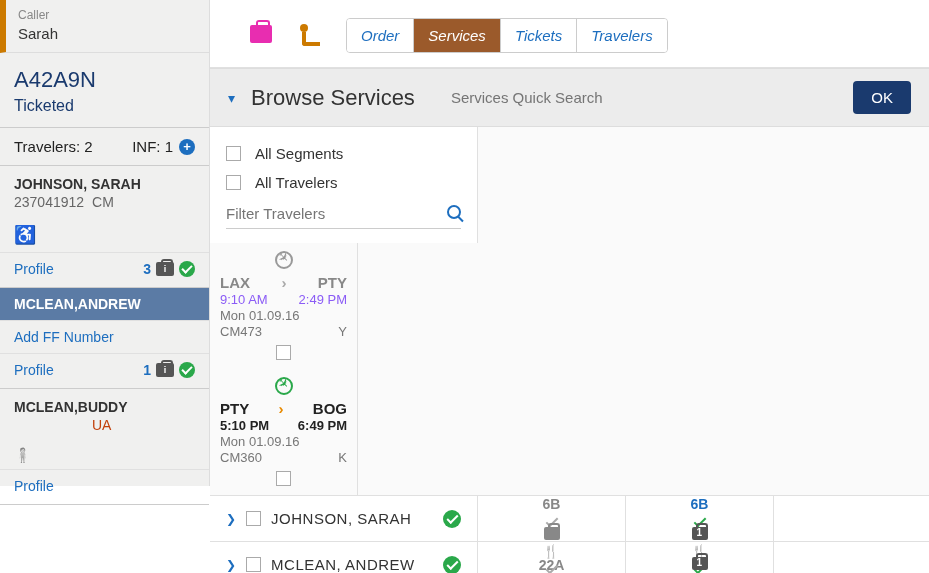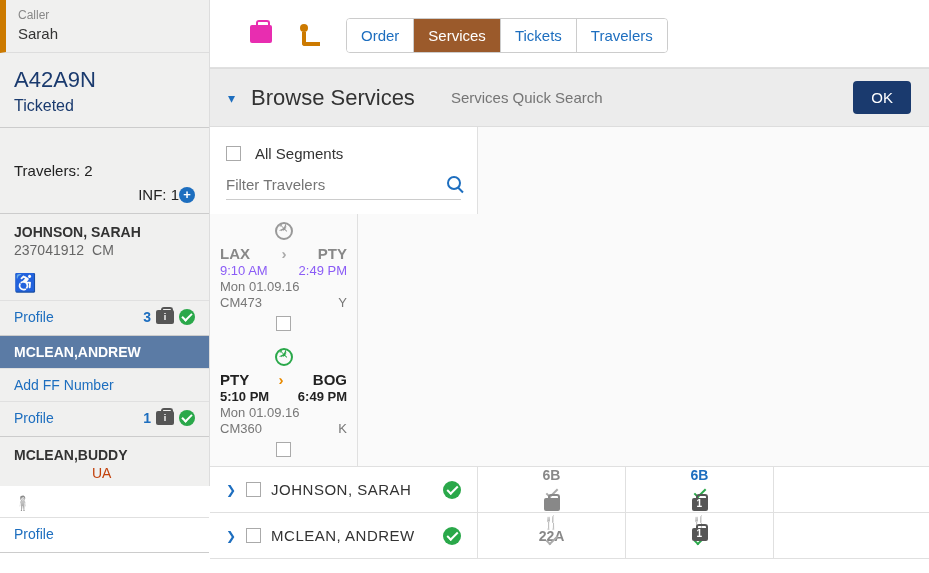--- a/index.html
+++ b/index.html
@@ -8,21 +8,21 @@
 
 
 .sidebar { width: 210px; background: #f0f0ef; border-right: 1px solid #ddd; display: flex; flex-direction: column; }
 .caller-box { padding: 8px 12px 10px; border-bottom: 1px solid #ddd; border-left: 6px solid #cc7a00; }
 .caller-label { font-size: 12px; color: #888; }
 .caller-name { font-size: 15px; margin-top: 3px; color: #333; }
 .pnr-box { padding: 14px 14px 12px; border-bottom: 1px solid #ccc; }
 .pnr-code { font-size: 22px; color: #1a3a6e; font-weight: 500; }
 .pnr-status { font-size: 16px; color: #1a3a6e; margin-top: 4px; }
 .trav-count { display: flex; justify-content: space-between; align-items: center; padding: 10px 14px; border-bottom: 1px solid #ccc; font-size: 15px; color: #222; }
-.inf-row { display: flex; align-items: center; gap: 0; margin-top: 48px; }
+.inf-row { display: flex; align-items: center; gap: 6px; }
 .plus-circle { width: 16px; height: 16px; border-radius: 50%; background: #1d6ebf; color: #fff; font-weight: bold; display: inline-flex; align-items: center; justify-content: center; font-size: 13px; line-height: 1; }
 
 .person-block { border-bottom: 1px solid #ccc; }
 .person-head { padding: 10px 14px 2px; font-weight: 700; font-size: 14px; color: #333; }
 .person-sub { padding: 0 14px 8px; color: #666; font-size: 14px; display: flex; gap: 8px; }
 .wheel-row { padding: 6px 14px; color: #888; }
 .profile-row { display: flex; justify-content: space-between; align-items: center; padding: 8px 14px 10px; border-top: 1px solid #e0e0e0; }
 .link { color: #1d6ebf; font-size: 14px; cursor: pointer; }
 .badge-group { display: flex; align-items: center; gap: 5px; }
 .count-num { color: #1d6ebf; font-weight: 600; font-size: 14px; }
@@ -34,21 +34,21 @@
 .person-active { background: #5b7ba5; color: #fff; padding: 8px 14px; font-weight: 700; font-size: 14px; }
 .sublink { padding: 8px 14px; color: #1d6ebf; font-size: 14px; cursor: pointer; border-top: 1px solid #e0e0e0; }
 .sublink:first-of-type { border-top: none; }
 
 .buddy-sub { padding: 0 14px 8px; color: #c2410c; text-align: left; font-size: 14px; }
 .buddy-sub-inner { padding-left: 78px; }
 .infant-row { padding: 6px 14px; color: #888; }
 
 
 .main { flex: 1; background: #fff; display: flex; flex-direction: column; }
-.topbar { padding: 18px 14px 14px 40px; display: flex; align-items: center; gap: 28px; border-bottom: 1px solid #e0e0e0; }
+.topbar { padding: 18px 14px 14px 40px; display: flex; align-items: center; gap: 28px; border-bottom: 1px solid #e0e0e0; font-style: italic; }
 .top-icon { color: #e82db0; }
 .top-icon.accent { color: #cc7a00; }
 .tabs { display: flex; border: 1px solid #ccc; border-radius: 4px; overflow: hidden; }
 .tab { padding: 8px 14px; font-size: 15px; color: #1d6ebf; background: #fff; border-right: 1px solid #ccc; cursor: pointer; }
 .tab:last-child { border-right: none; }
 .tab.active { background: #9b5a2b; color: #fff; }
 
 .browse-bar { background: #ececec; border-top: 1px solid #ddd; border-bottom: 1px solid #ddd; padding: 12px 18px; display: flex; align-items: center; gap: 16px; }
 .browse-title { font-size: 22px; color: #333; }
 .chev-down { color: #1d6ebf; font-size: 14px; }
@@ -191,20 +191,24 @@
       <input class="quick-search" style="border: none; background: transparent; outline: none;" placeholder="Services Quick Search">
       <button class="ok-btn">OK</button>
     </div>
 
     <div class="grid">
       <div class="col-filters">
         <div class="chk-row">
           <span class="chk"></span>
           <span>All Segments</span>
         </div>
+        <div class="chk-row">
+          <span class="chk"></span>
+          <span>All Travelers</span>
+        </div>
         <div class="filter-input-row">
           <input class="filter-input" placeholder="Filter Travelers" style="">
           <span class="search-ic"><span class="i-mag"></span></span>
         </div>
       </div>
 
       <div class="seg-col">
         <div class="seg-plane"><span class="i-plane"></span></div>
         <div class="seg-route gray">
           <span>LAX</span>

